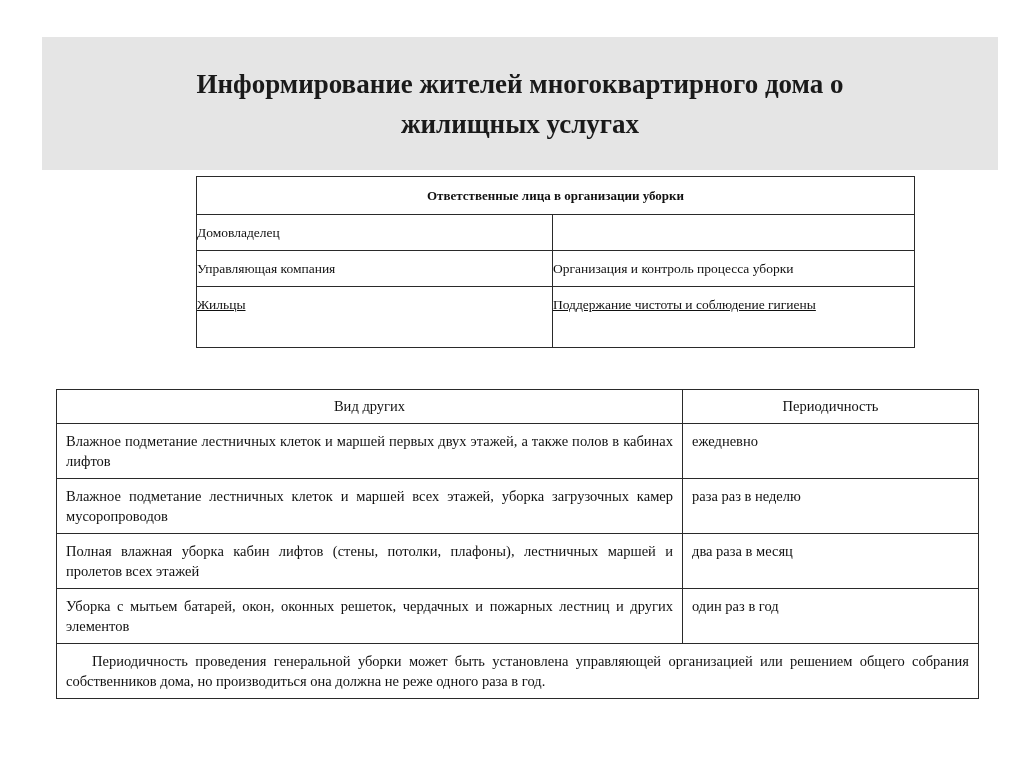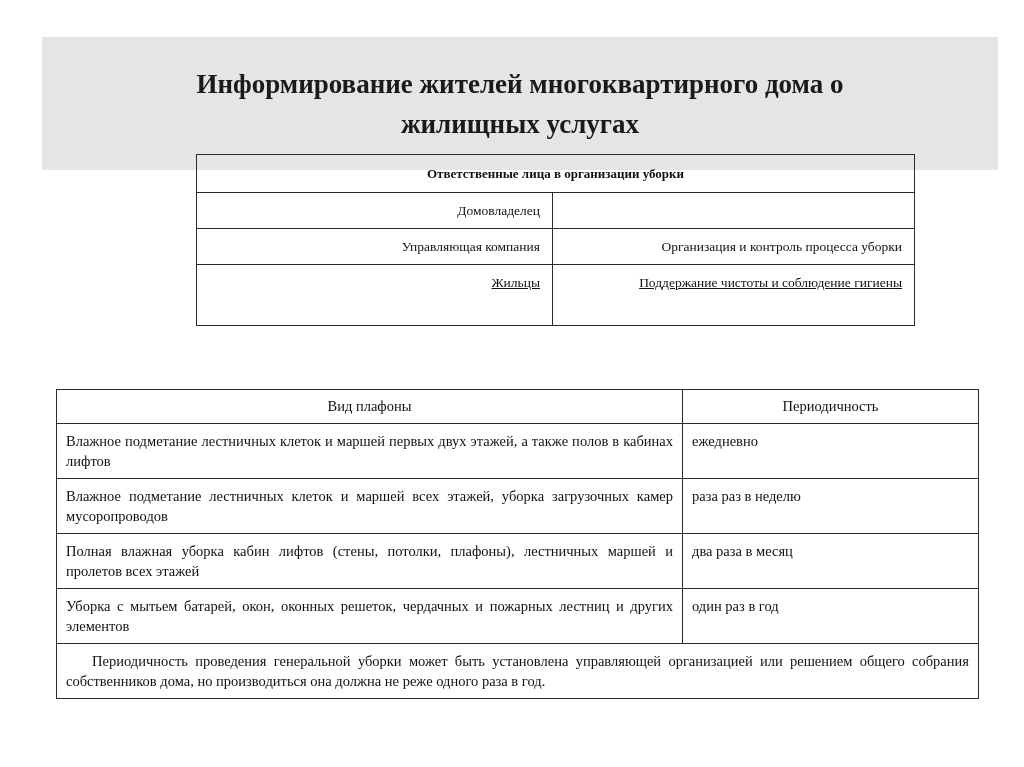--- a/index.html
+++ b/index.html
@@ -36,35 +36,34 @@
     line-height: 40px;
     text-align: center;
     color: #1a1a1a;
     width: 760px;
   }
 
   
   .table-responsible {
     position: absolute;
     left: 196px;
-    top: 154px;
+    top: 176px;
     width: 718px;
     border-collapse: collapse;
     table-layout: fixed;
   }
   .table-responsible td,
   .table-responsible th {
     border: 1px solid #2a2a2a;
     vertical-align: top;
-    padding: 9px 12px;
+    padding: 9px 0;
     font-size: 13.5px;
     line-height: 17px;
     font-family: "Liberation Serif", serif;
     color: #111;
-    text-align: right;
   }
   .table-responsible .caption-cell {
     text-align: center;
     font-weight: bold;
     font-size: 13px;
     padding: 10px 8px;
   }
   .table-responsible .hdr {
     font-weight: bold;
     font-size: 13.5px;
@@ -141,21 +140,21 @@
   </tbody>
 </table>
 
 <table class="table-works">
   <colgroup>
     <col class="t2-col1">
     <col class="t2-col2">
   </colgroup>
   <tbody>
     <tr class="works-head">
-      <td>Вид плафоны</td>
+      <td>Вид других</td>
       <td>Периодичность</td>
     </tr>
     <tr>
       <td class="work-cell">Влажное подметание лестничных клеток и маршей первых двух этажей, а также полов в кабинах лифтов</td>
       <td>ежедневно</td>
     </tr>
     <tr>
       <td class="work-cell">Влажное подметание лестничных клеток и маршей всех этажей, уборка загрузочных камер мусоропроводов</td>
       <td>раза раз в неделю</td>
     </tr>

